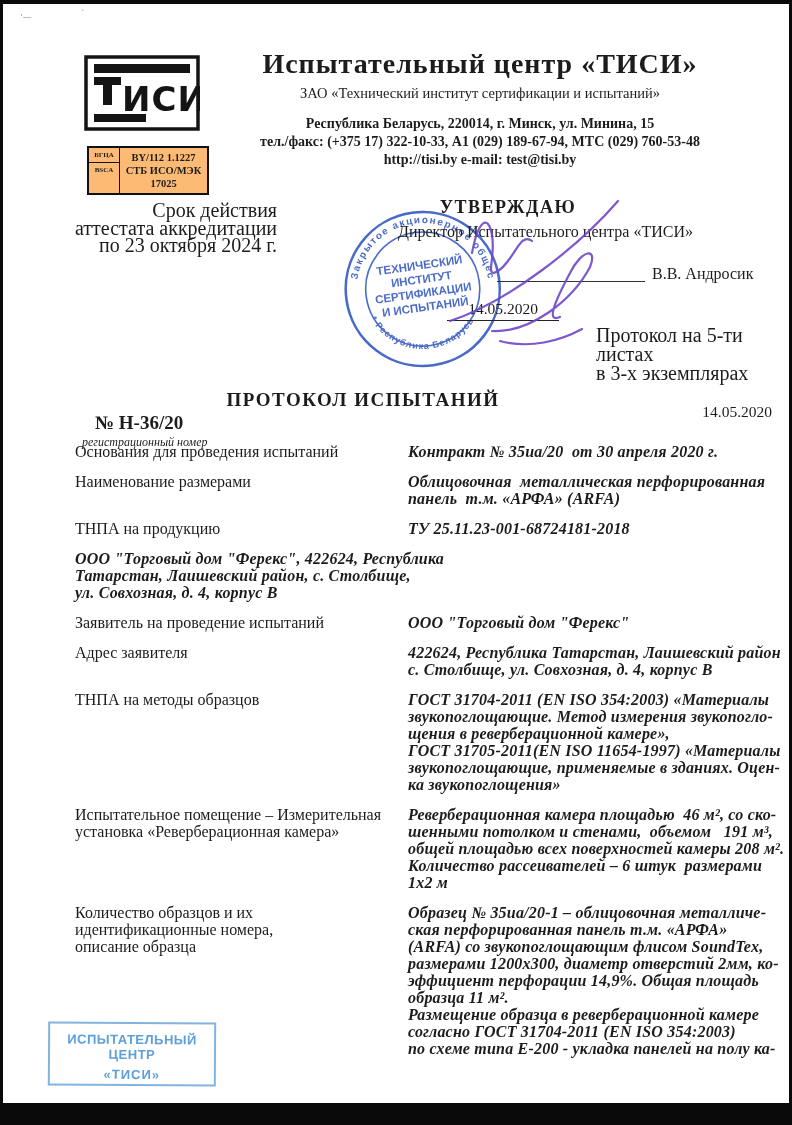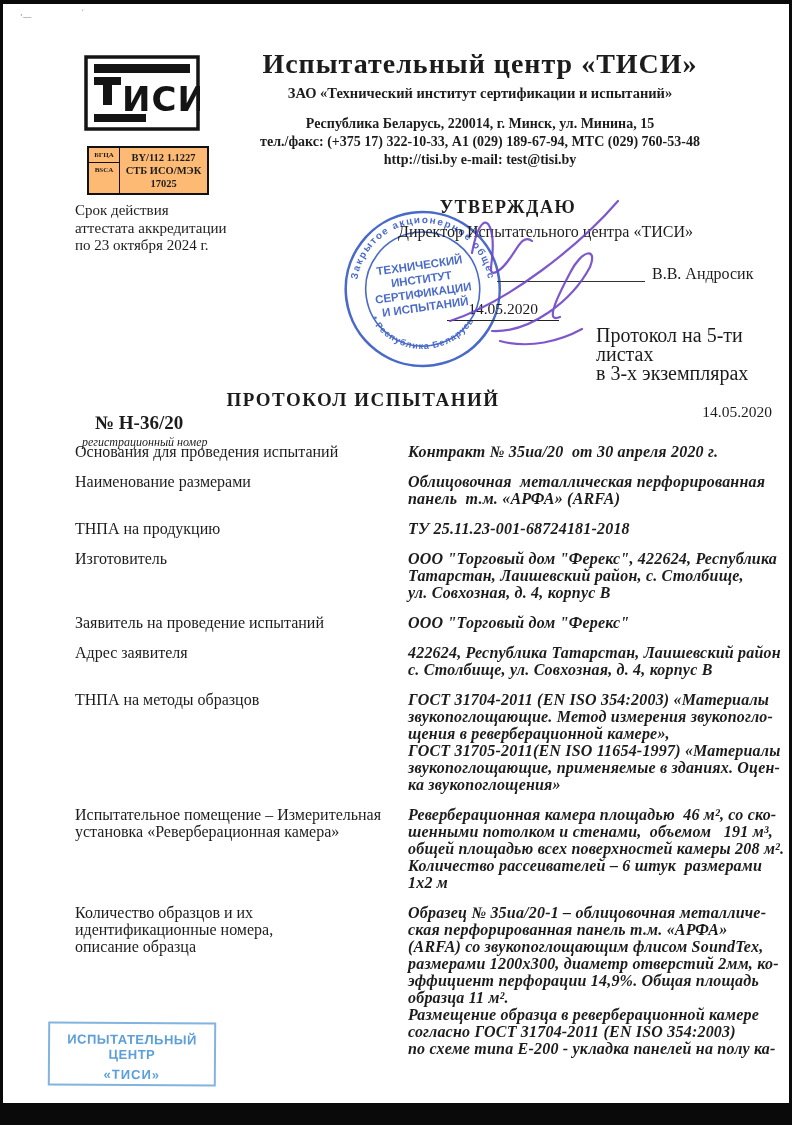--- a/index.html
+++ b/index.html
@@ -19,27 +19,27 @@
   .logo{position:absolute;left:84px;top:55px;}
   .certbox{position:absolute;left:87px;top:146px;width:118px;border:2px solid #111;
            display:flex;font-family:"Liberation Serif",serif;background:#fdba74;}
   .certbox .colL{width:30px;border-right:1.5px solid #111;display:flex;flex-direction:column;}
   .certbox .cell{font-size:7px;font-weight:bold;text-align:center;padding:3px 0;}
   .certbox .cell+.cell{border-top:1.5px solid #111;}
   .certbox .colR{flex:1;text-align:center;font-size:10.5px;font-weight:bold;line-height:13px;
                  display:flex;flex-direction:column;justify-content:center;padding:3px 1px;}
   .header-text{position:absolute;left:180px;top:48px;width:600px;text-align:center;}
   .h-title{font-size:28px;font-weight:bold;letter-spacing:1px;}
-  .h-sub{font-size:14.5px;font-weight:bold;margin-top:5px;}
+  .h-sub{font-size:14.5px;font-weight:normal;margin-top:5px;}
   .h-addr{font-size:14px;font-weight:bold;margin-top:13px;line-height:18px;}
   .h-phones{font-size:14px;font-weight:bold;line-height:18px;}
   .h-web{font-size:14px;font-weight:bold;line-height:18px;}
 
   
-  .accred{position:absolute;left:75px;top:202px;font-size:15px;line-height:17.5px;white-space:pre-line;}
+  .accred{position:absolute;left:75px;top:202px;font-size:20px;line-height:17.5px;white-space:pre-line;text-align:right;}
 
   
   .approve-label{position:absolute;left:418px;top:197px;width:180px;text-align:center;
                  font-size:18px;font-weight:bold;letter-spacing:1.5px;z-index:4;}
   .approve-sub{position:absolute;left:398px;top:223px;font-size:16px;z-index:4;}
   .sign-line{position:absolute;left:497px;top:281px;width:148px;border-bottom:1.4px solid #333;z-index:4;}
   .signer{position:absolute;left:652px;top:265px;font-size:16px;z-index:4;}
   .sign-date{position:absolute;left:447px;top:300px;width:112px;text-align:center;font-size:15.5px;
              border-bottom:1.5px solid #222;padding-bottom:2px;z-index:4;}
   .copies{position:absolute;left:596px;top:326px;font-size:20px;line-height:19px;white-space:pre-line;}
@@ -173,21 +173,20 @@
       <div class="row-value">Облицовочная  металлическая перфорированная
 панель  т.м. «АРФА» (ARFA)</div>
     </div>
 
     <div class="row">
       <div class="row-label">ТНПА на продукцию</div>
       <div class="row-value">ТУ 25.11.23-001-68724181-2018</div>
     </div>
 
     <div class="row">
-      <div class="row-label">Изготовитель</div>
       <div class="row-value">ООО "Торговый дом "Ферекс", 422624, Республика
 Татарстан, Лаишевский район, с. Столбище,
 ул. Совхозная, д. 4, корпус В</div>
     </div>
 
     <div class="row">
       <div class="row-label">Заявитель на проведение испытаний</div>
       <div class="row-value">ООО "Торговый дом "Ферекс"</div>
     </div>
 

